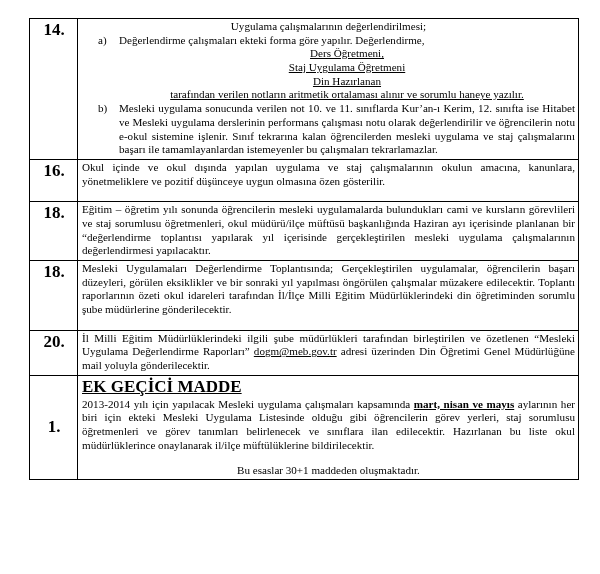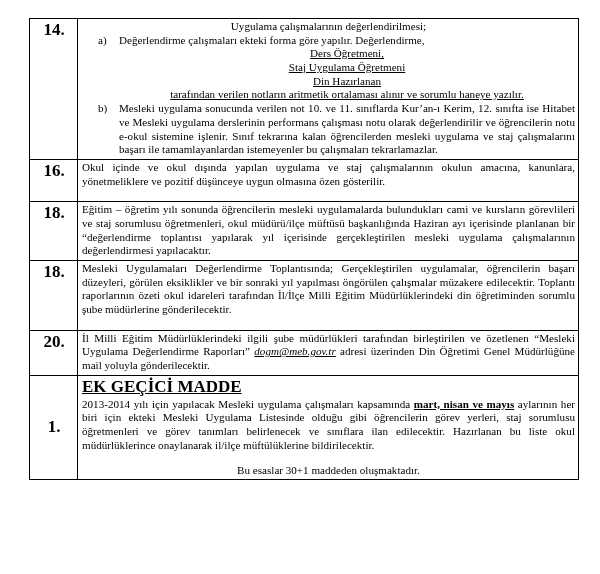--- a/index.html
+++ b/index.html
@@ -83,21 +83,21 @@
   .sub-text {
     flex: 1 1 auto;
     text-align: justify;
     text-align-last: left;
   }
   .sub-cont {
     margin-left: 37px;
     text-decoration: underline;
   }
 
-  .u { text-decoration: underline; font-style: italic; }
+  .u { text-decoration: underline; }
   .bu { font-weight: bold; text-decoration: underline; }
 
   .gap {
     display: block;
     height: 11px;
   }
   .heading {
     display: block;
     font-weight: bold;
     text-decoration: underline;

